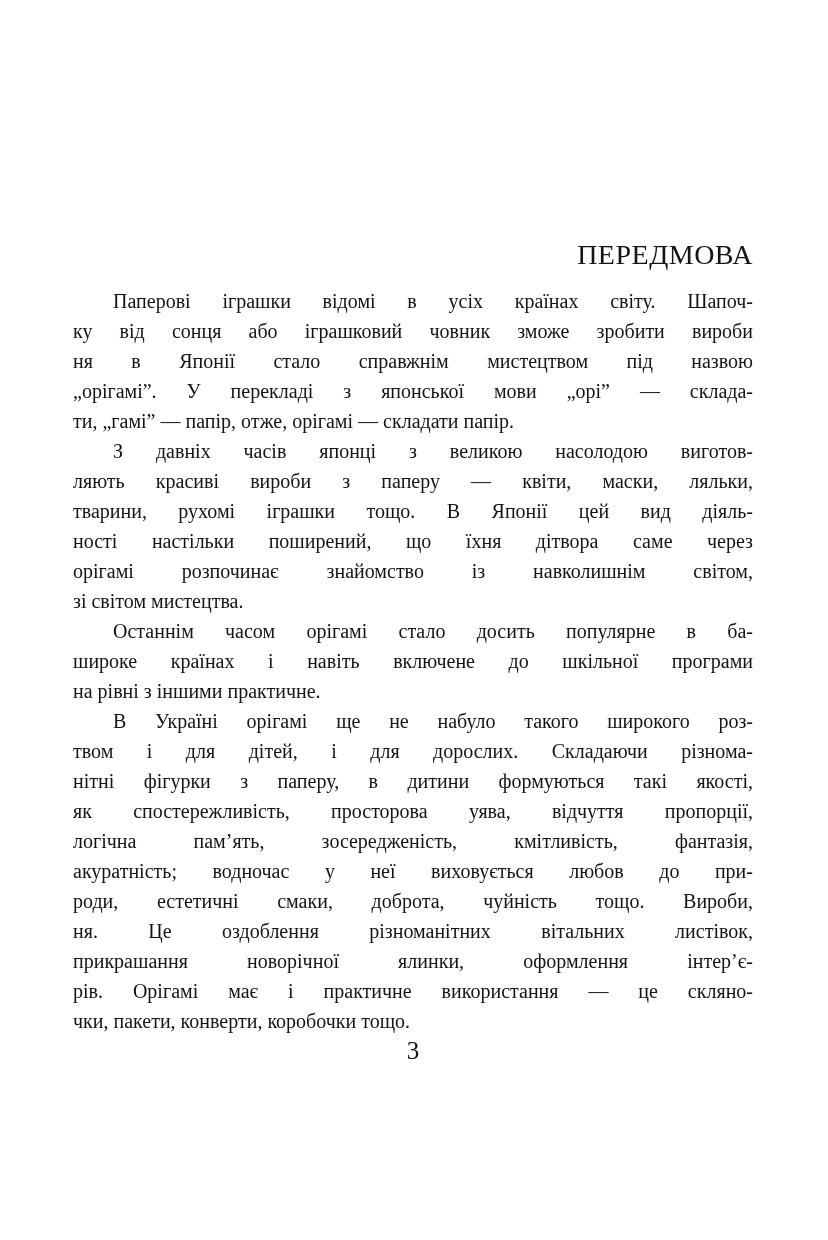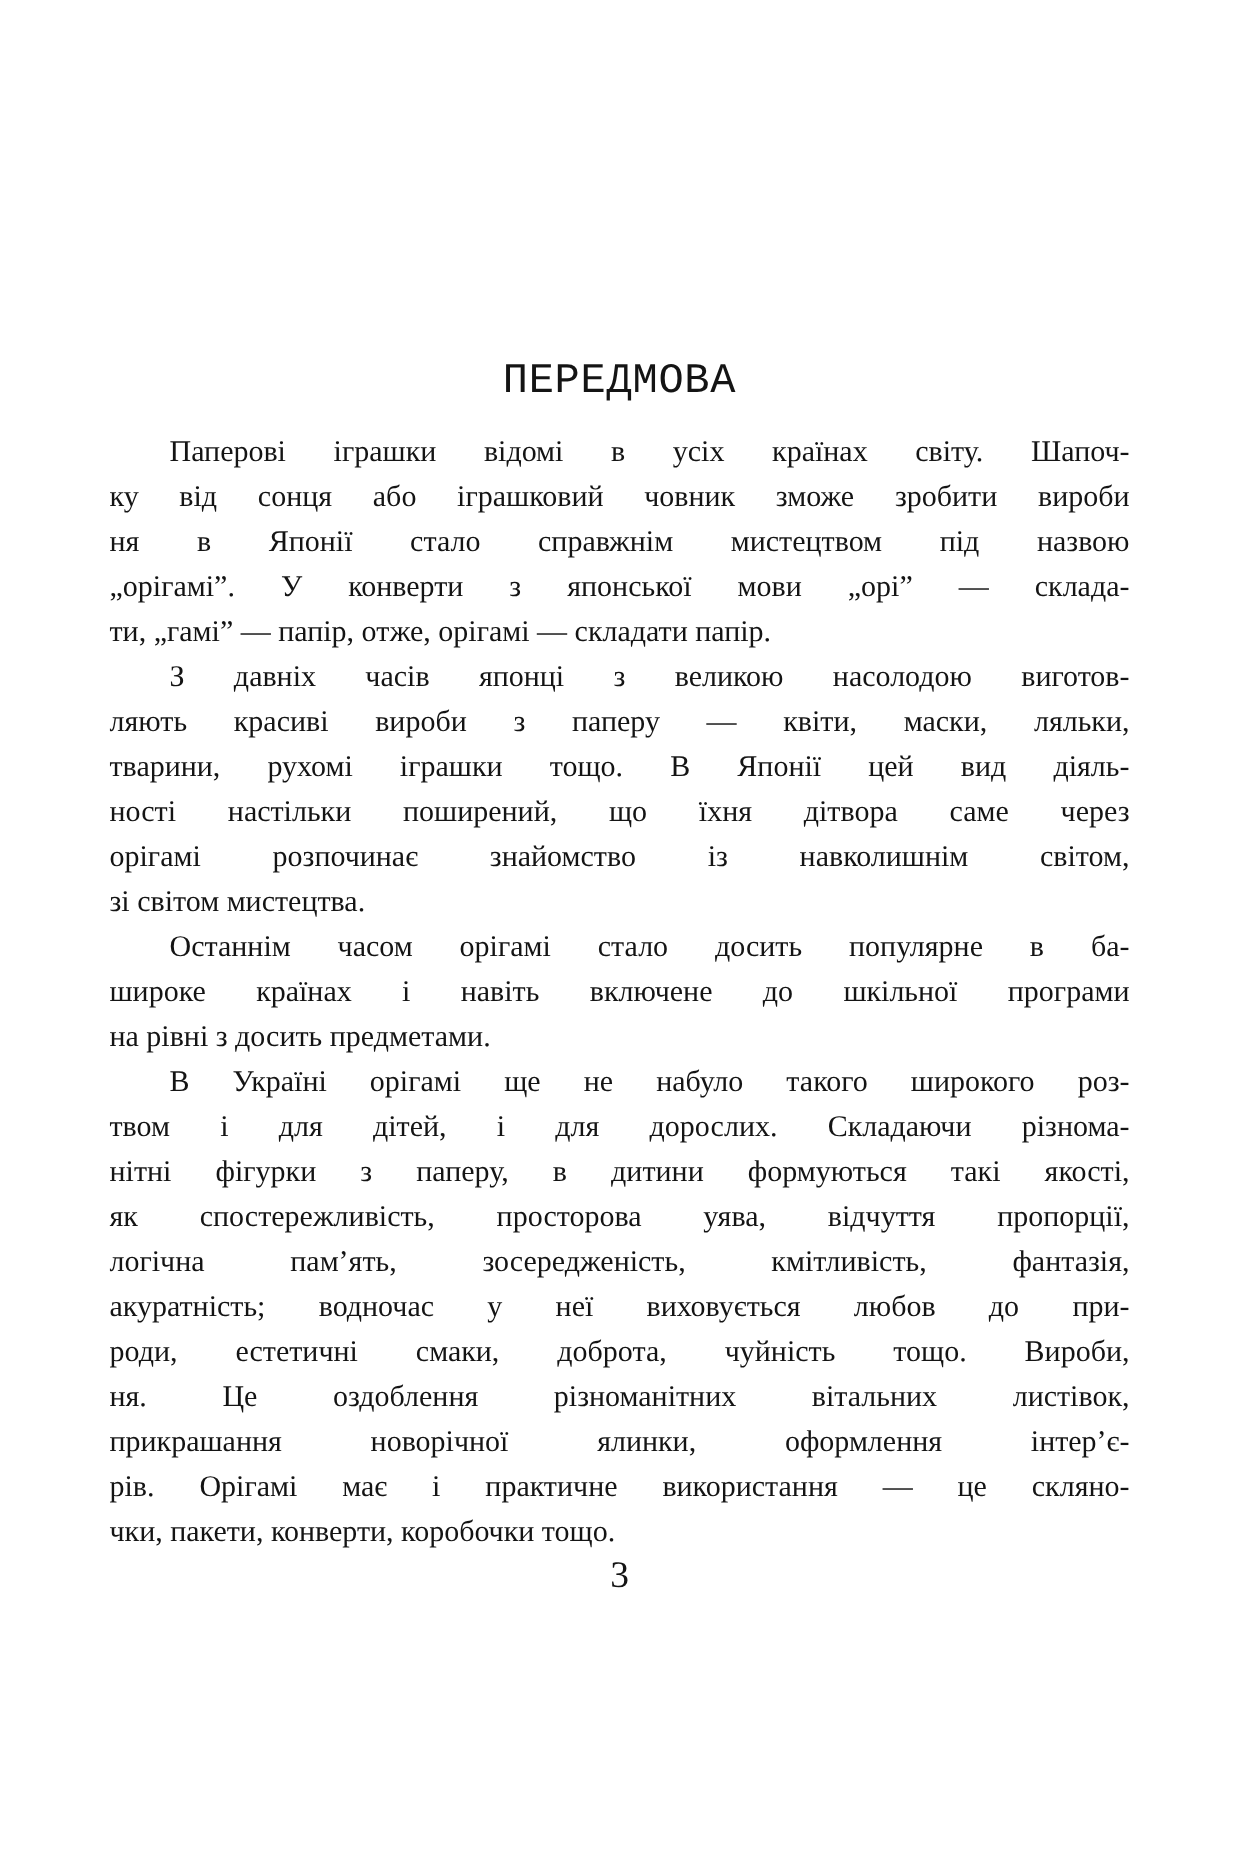--- a/index.html
+++ b/index.html
@@ -16,24 +16,23 @@
     color: #141414;
     font-family: "Liberation Serif", "DejaVu Serif", serif;
     padding: 238px 75px 0 73px;
     overflow: hidden;
   }
   .title {
     margin: 0 0 14px 0;
     font-size: 28px;
     font-weight: normal;
     line-height: 34px;
-    text-align: center;
+    text-align: right;
     letter-spacing: 0.5px;
     color: #141414;
-    font-family: Liberation Mono, monospace;
   }
   .body-text {
     font-size: 20px;
   }
   .para { margin: 0; }
   .line {
     height: 30px;
     line-height: 30px;
     text-align: justify;
     text-align-last: justify;
@@ -53,35 +52,35 @@
 </head>
 <body>
 
 <div class="page">
   <h1 class="title">ПЕРЕДМОВА</h1>
   <div class="body-text" id="body-text">
       <div class="para">
         <div class="line first">Паперові іграшки відомі в усіх країнах світу. Шапоч-</div>
         <div class="line">ку від сонця або іграшковий човник зможе зробити вироби</div>
         <div class="line">ня в Японії стало справжнім мистецтвом під назвою</div>
-        <div class="line">„орігамі”. У конверти з японської мови „орі” — склада-</div>
+        <div class="line">„орігамі”. У перекладі з японської мови „орі” — склада-</div>
         <div class="line last">ти, „гамі” — папір, отже, орігамі — складати папір.</div>
       </div>
       <div class="para">
         <div class="line first">З давніх часів японці з великою насолодою виготов-</div>
         <div class="line">ляють красиві вироби з паперу — квіти, маски, ляльки,</div>
         <div class="line">тварини, рухомі іграшки тощо. В Японії цей вид діяль-</div>
         <div class="line">ності настільки поширений, що їхня дітвора саме через</div>
         <div class="line">орігамі розпочинає знайомство із навколишнім світом,</div>
         <div class="line last">зі світом мистецтва.</div>
       </div>
       <div class="para">
         <div class="line first">Останнім часом орігамі стало досить популярне в ба-</div>
         <div class="line">широке країнах і навіть включене до шкільної програми</div>
-        <div class="line last">на рівні з досить предметами.</div>
+        <div class="line last">на рівні з іншими практичне.</div>
       </div>
       <div class="para">
         <div class="line first">В Україні орігамі ще не набуло такого широкого роз-</div>
         <div class="line">твом і для дітей, і для дорослих. Складаючи різнома-</div>
         <div class="line">нітні фігурки з паперу, в дитини формуються такі якості,</div>
         <div class="line">як спостережливість, просторова уява, відчуття пропорції,</div>
         <div class="line">логічна пам’ять, зосередженість, кмітливість, фантазія,</div>
         <div class="line">акуратність; водночас у неї виховується любов до при-</div>
         <div class="line">роди, естетичні смаки, доброта, чуйність тощо. Вироби,</div>
         <div class="line">ня. Це оздоблення різноманітних вітальних листівок,</div>

